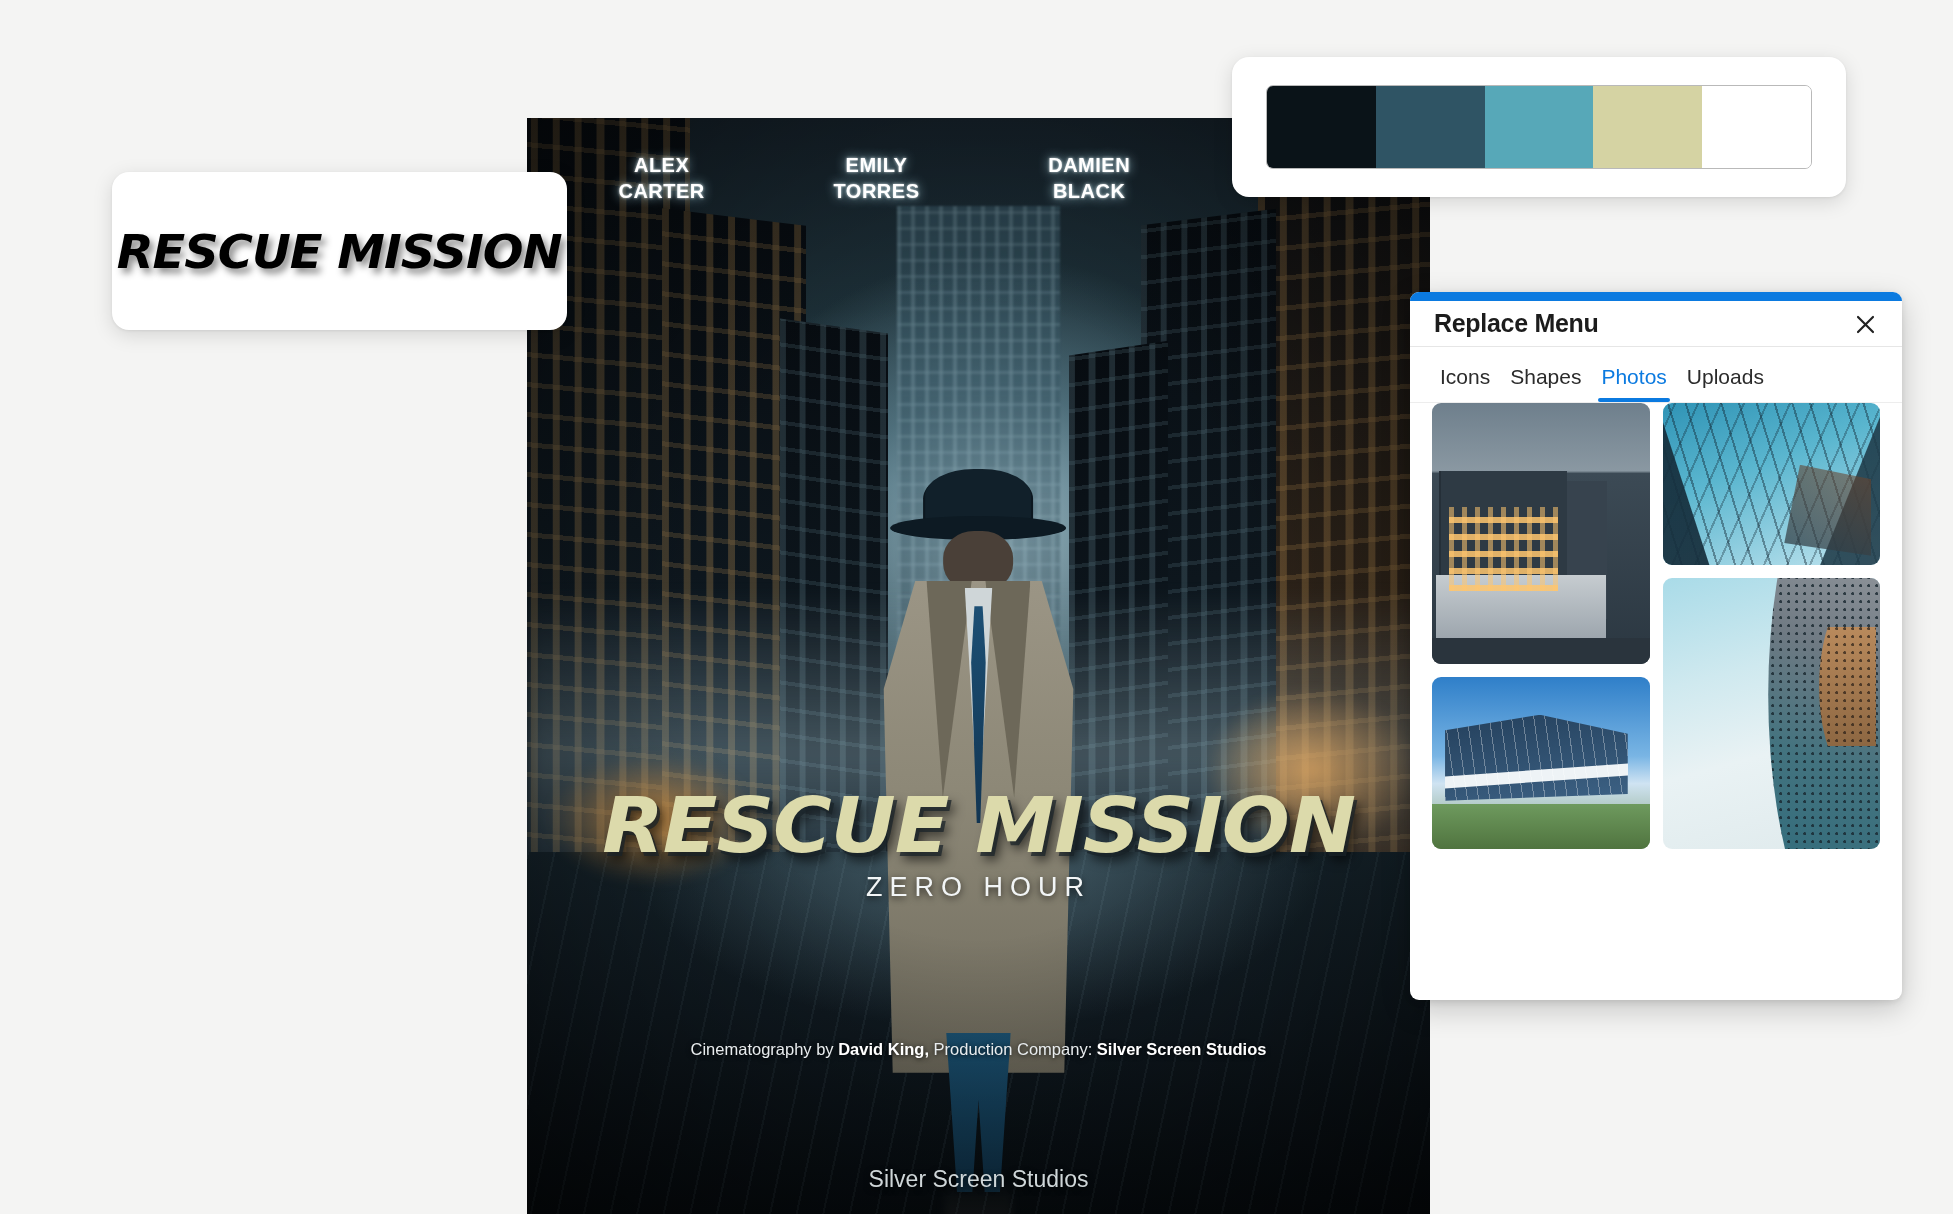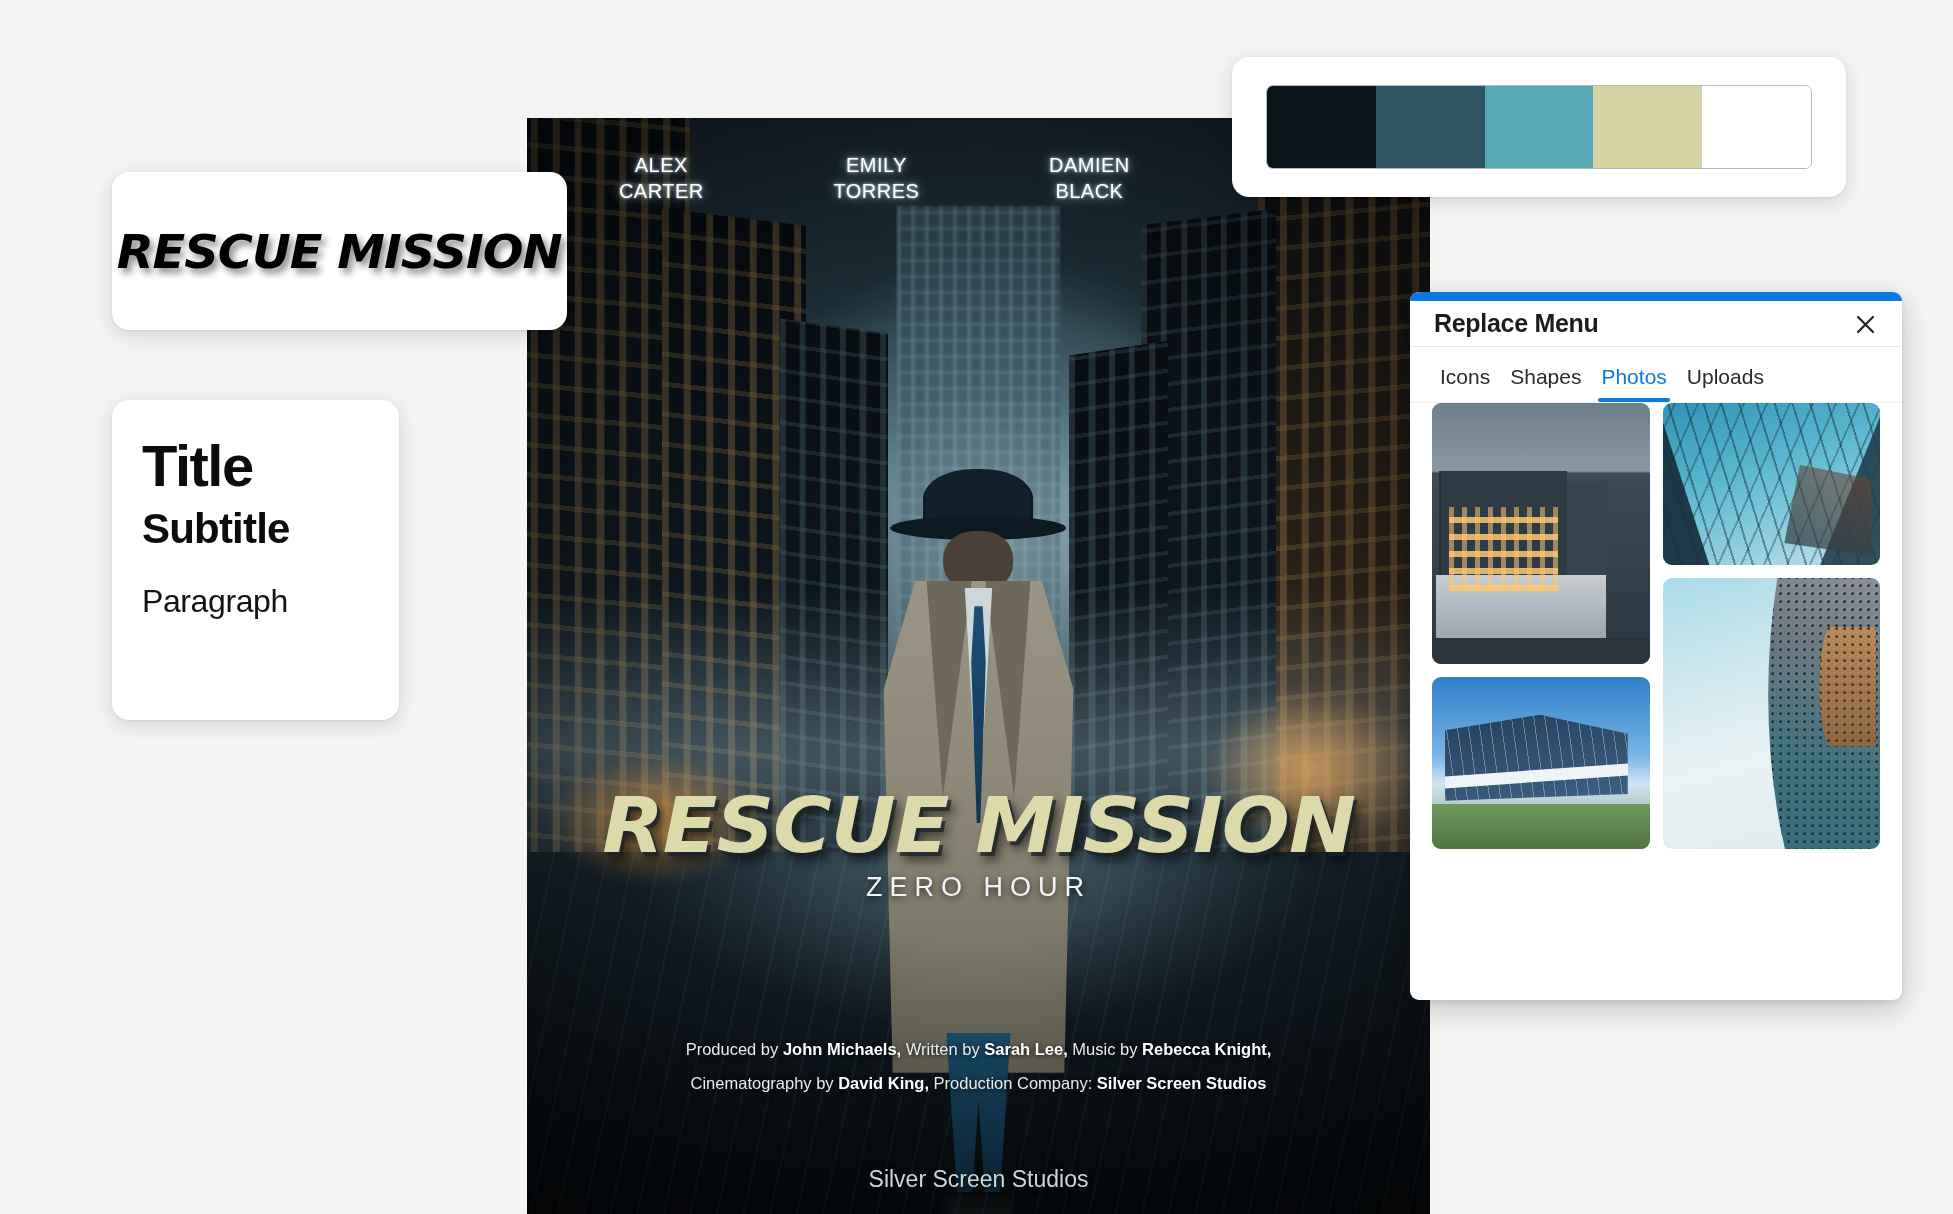--- a/index.html
+++ b/index.html
@@ -134,21 +134,21 @@
   .poster-vig {
     position: absolute; inset: 0;
     background: radial-gradient(ellipse 78% 72% at 50% 46%, rgba(0,0,0,0) 40%, rgba(0,0,0,.62) 100%);
   }
 
   .cast-row {
     position: absolute; left: 0; top: 3.2%; width: 100%;
     display: flex; justify-content: space-around; padding: 0 3%;
   }
   .cast-name {
-    color: #fff; font-size: 20px; font-weight: 400; letter-spacing: .5px;
+    color: #fff; font-size: 20px; font-weight: 700; letter-spacing: .5px;
     line-height: 1.28; text-align: center;
     text-shadow: 0 0 11px rgba(170,215,230,.95), 0 0 3px rgba(255,255,255,.8);
   }
   .poster-title-wrap { position: absolute; left: 0; top: 60.5%; width: 100%; text-align: center; }
   .poster-title {
     font-family: "DejaVu Sans", sans-serif;
     font-size: 77px; font-weight: 700; font-style: italic;
     color: #dcdaab; letter-spacing: -1px;
     transform: scaleX(1.04);
     text-shadow: 3px 4px 0 rgba(25,35,40,.72), 6px 8px 10px rgba(0,0,0,.6);
@@ -376,41 +376,33 @@
       <div class="cast-name" style="white-space:pre-line">HARRIS</div>
     </div>
 
     <div class="poster-title-wrap">
       <div class="poster-title">RESCUE MISSION</div>
       <div class="poster-sub">ZERO HOUR</div>
     </div>
 
     <div class="credits">
       <div>
-        <span>Produced by </span><b>John Michaels,</b><span> Written by </span><b>Sarah Lee,</b><span> Music by </span><b>Rebecca Knight,</b>
-      </div>
-      <div>
         <span>Cinematography by </span><b>David King,</b><span> Production Company: </span><b>Silver Screen Studios</b>
       </div>
     </div>
 
     <div class="release">
       <div class="release-studio">Silver Screen Studios</div>
     </div>
   </div>
 
   <div class="card card-logo">
     <div class="logo-text">RESCUE MISSION</div>
   </div>
 
-  <div class="card card-type">
-    <div class="type-title">Title</div>
-    <div class="type-sub">Subtitle</div>
-    <div class="type-para">Paragraph</div>
-  </div>
 
   <div class="card card-palette">
     <div class="swatch-bar">
       <div class="swatch" style="background:#0a1318"></div>
       <div class="swatch" style="background:#2f5464"></div>
       <div class="swatch" style="background:#57a8b8"></div>
       <div class="swatch" style="background:#d5d3a3"></div>
       <div class="swatch" style="background:#ffffff"></div>
     </div>
   </div>

